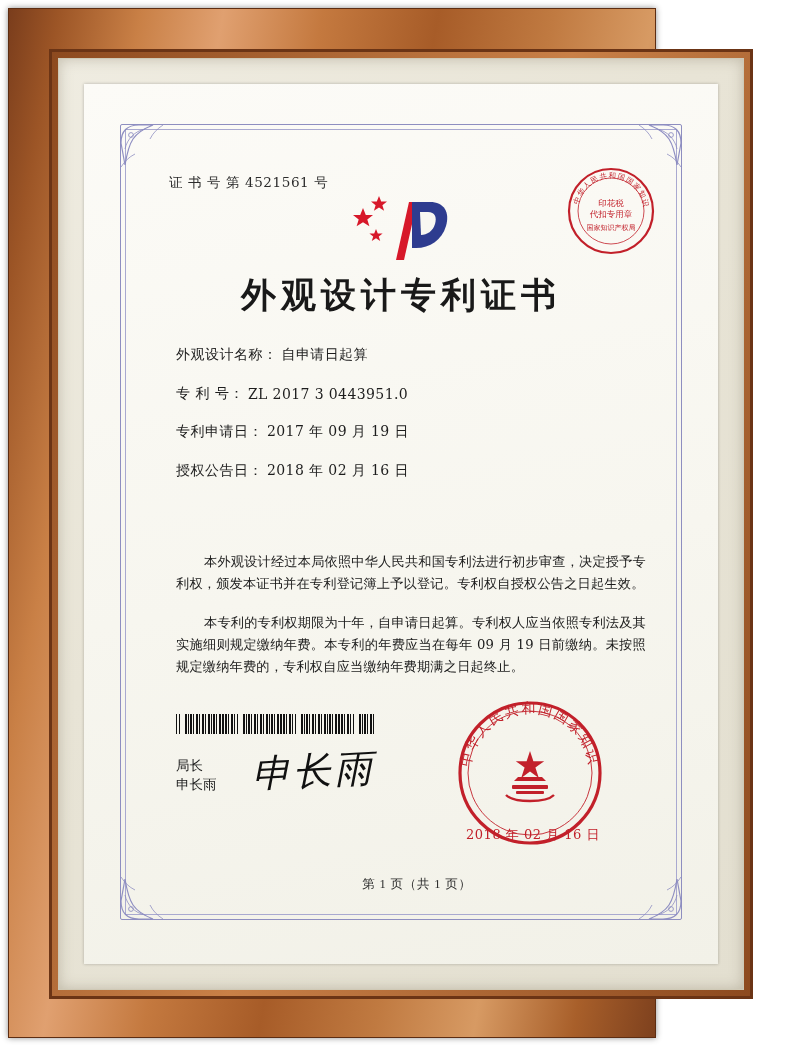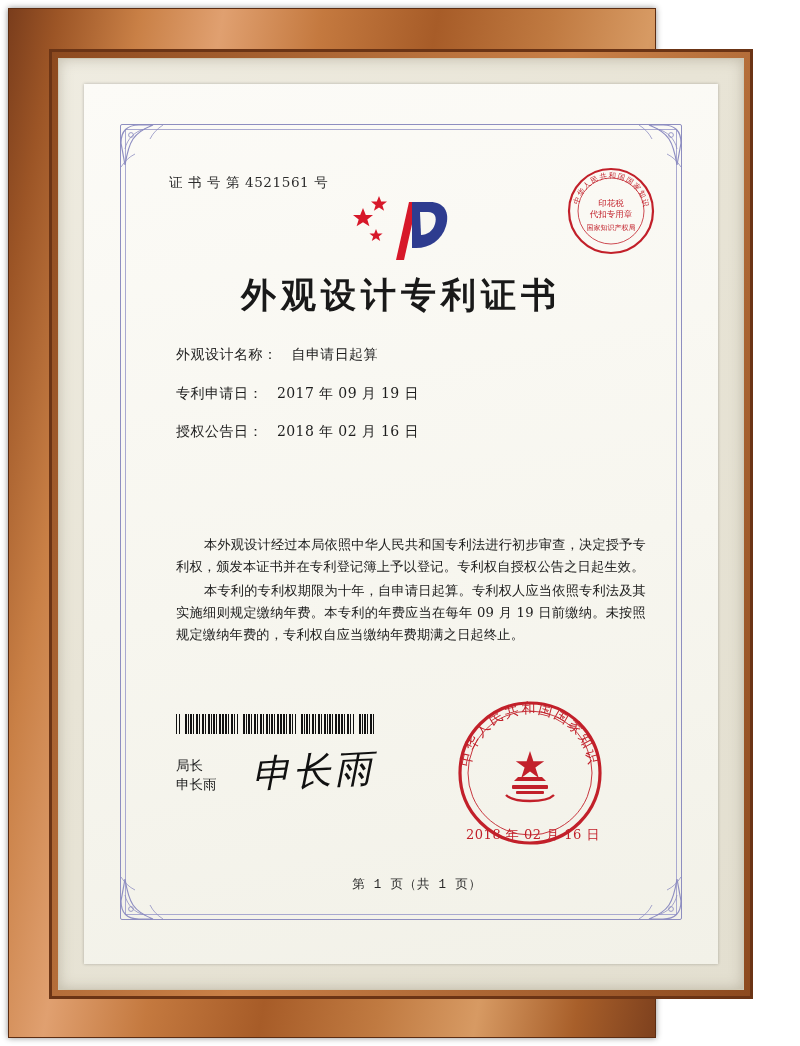--- a/index.html
+++ b/index.html
@@ -150,21 +150,20 @@
     top: 262px;
     right: 70px;
   }
   .field-row {
     display: flex;
     align-items: center;
     margin-bottom: 20.5px;
     font-size: 14px;
     color: #1d1d1d;
     font-family: "DejaVu Serif", "Liberation Serif", serif;
-    gap: 10px;
   }
   .field-label {
     white-space: nowrap;
     letter-spacing: 0.5px;
   }
   .field-value {
     margin-left: 4px;
     letter-spacing: 0.4px;
   }
 
@@ -174,21 +173,21 @@
     left: 92px;
     right: 72px;
     top: 450px;
     font-size: 13.2px;
     line-height: 22px;
     color: #1b1b1b;
     text-align: justify;
     font-family: "DejaVu Serif", "Liberation Serif", serif;
   }
   .body-text p {
-    margin: 0 0 2px 0;
+    margin: 17px 0 2px 0;
     text-indent: 28px;
     letter-spacing: 0.2px;
   }
 
   
   .barcode {
     position: absolute;
     left: 92px;
     top: 630px;
     width: 200px;
@@ -247,21 +246,21 @@
 
   .page-no {
     position: absolute;
     left: 0;
     right: 0;
     top: 792px;
     text-align: center;
     font-size: 12.5px;
     color: #2a2a2a;
     letter-spacing: 0.8px;
-    font-family: Liberation Mono, monospace;
+    font-family: Liberation Serif, serif;
     padding-left: 32px;
   }
 </style>
 </head>
 <body>
 
 <div class="frame-outer">
   <div class="frame-inner-bevel"></div>
   <div class="mat"></div>
 
@@ -337,20 +336,24 @@
     </div>
 
     <div class="title">外观设计专利证书</div>
 
     <div class="fields">
       <div class="field-row">
         <span class="field-label">外观设计名称：</span>
         <span class="field-value">自申请日起算</span>
       </div>
       <div class="field-row">
+        <span class="field-label">专  利  号：</span>
+        <span class="field-value">ZL 2017 3 0443951.0</span>
+      </div>
+      <div class="field-row">
         <span class="field-label">专利申请日：</span>
         <span class="field-value">2017 年 09 月 19 日</span>
       </div>
       <div class="field-row">
         <span class="field-label">授权公告日：</span>
         <span class="field-value">2018 年 02 月 16 日</span>
       </div>
     </div>
 
     <div class="body-text">

